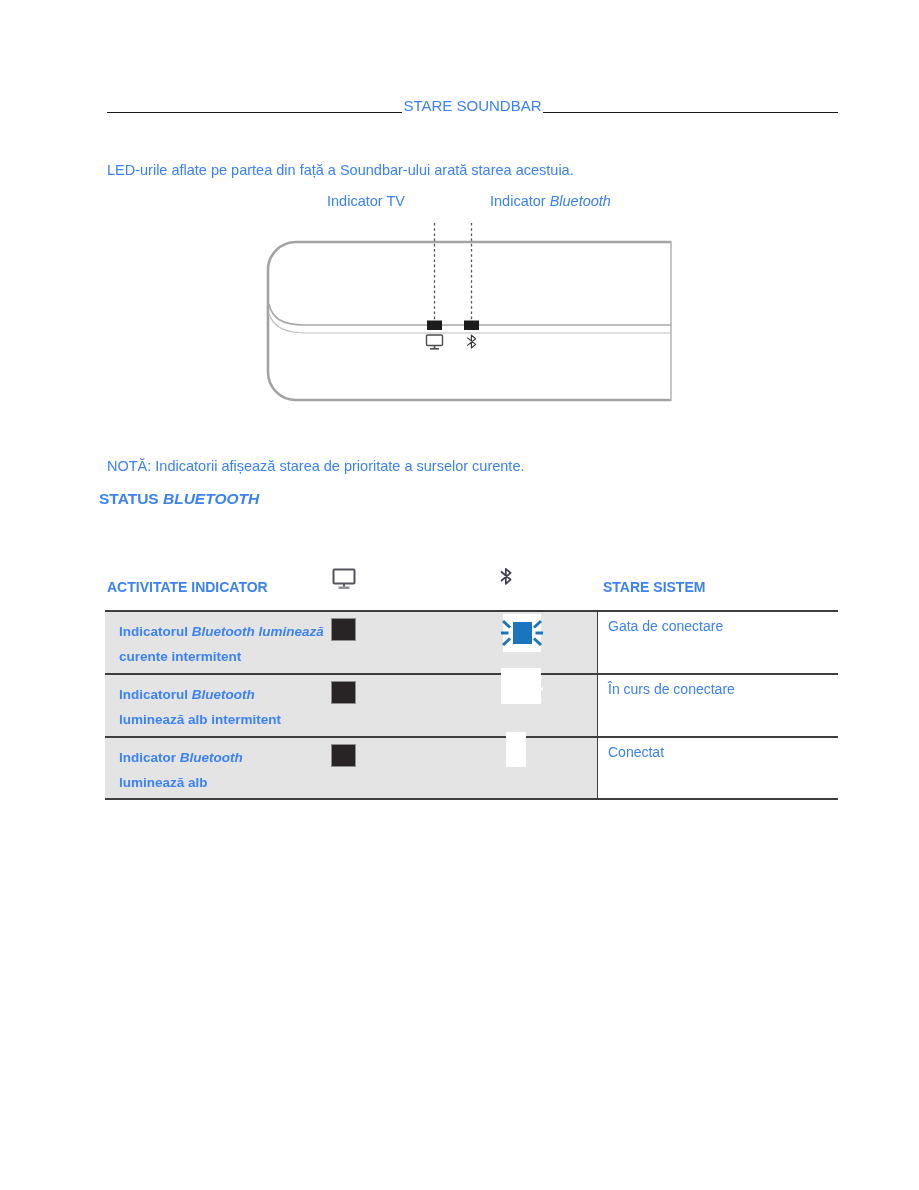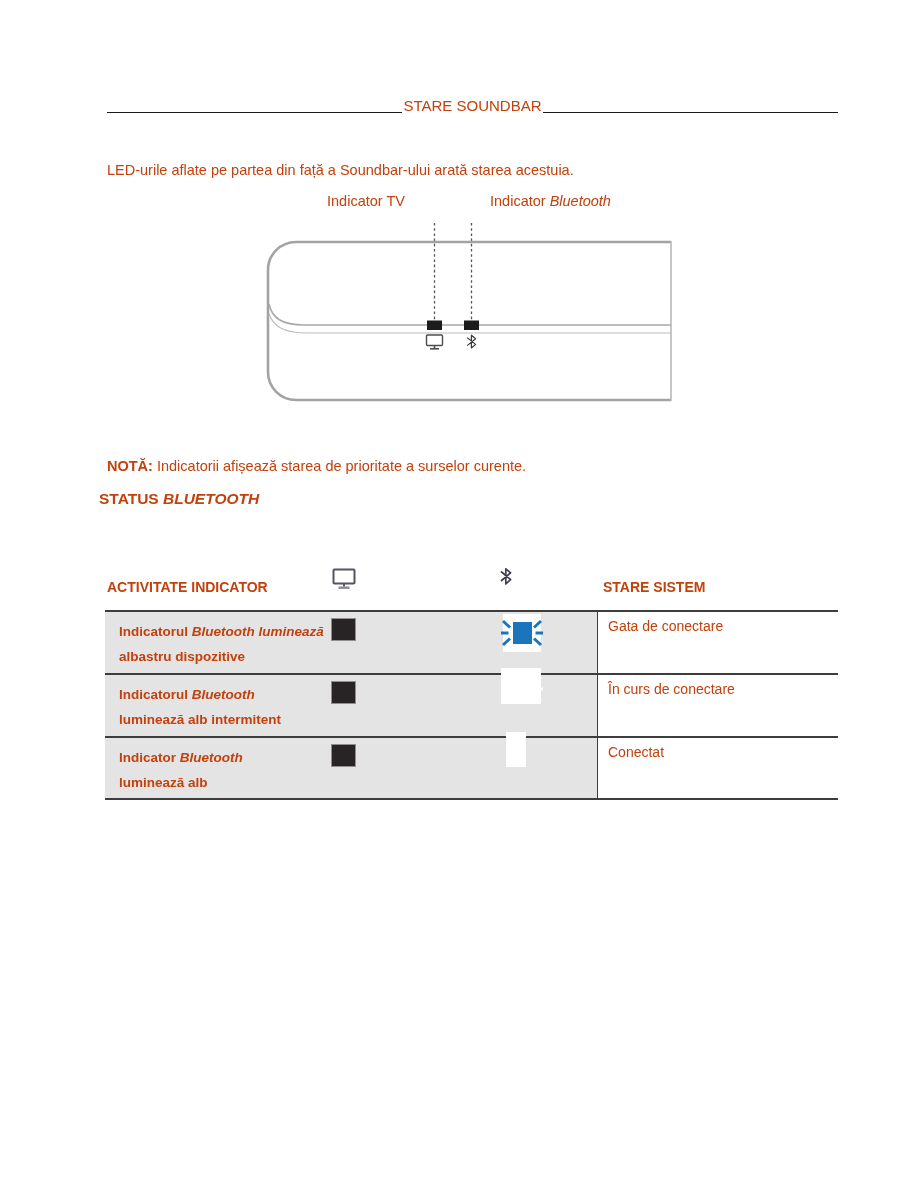--- a/index.html
+++ b/index.html
@@ -1,31 +1,31 @@
 <!DOCTYPE html>
 <html style="--accent_blue: #1B75BC; --cell_gray: #E5E4E4; --outline_gray: #A6A6A6; --led_black: #282325;"><head>
 <meta charset="utf-8">
 <style>
   html,body{margin:0;padding:0;background:#888;}
   .page{
     position:relative;width:919px;height:1190px;background:#ffffff;
-    font-family:"Liberation Sans",sans-serif;color:#c2410c;overflow:hidden;
+    font-family:"Liberation Sans",sans-serif;color:#3b82f6;overflow:hidden;
     margin:0 auto;
   }
   
   .hdr{position:absolute;top:96px;left:107px;width:731px;height:18px;display:flex;align-items:flex-end;}
   .hline{flex:1;border-bottom:1.4px solid #1b1b1b;height:100%;box-sizing:border-box;margin-bottom:1px;}
   .hdr .title{font-size:15px;line-height:17px;padding:0 1px;white-space:nowrap;}
   .para{position:absolute;left:107px;font-size:14.5px;line-height:18px;white-space:nowrap;text-align:center;}
   .intro{top:161px;}
   .dlabel{position:absolute;top:193px;font-size:14.5px;white-space:nowrap;}
   .dlabel.tv{left:327px;}
   .dlabel.bt{left:490px;}
   .ital{font-style:italic;}
-  .bold{font-weight:bold;}
+  .bold{font-weight:normal;}
   .diagram-svg{position:absolute;left:0;top:218px;}
   .note{top:457px;}
   .section-title{position:absolute;left:99px;top:490px;font-size:15.5px;font-weight:bold;white-space:nowrap;}
   .desc{top:526px;}
   
   .th-activity{position:absolute;left:107px;top:579px;font-size:14px;font-weight:bold;white-space:nowrap;}
   .th-state{position:absolute;left:603px;top:579px;font-size:14px;font-weight:bold;white-space:nowrap;}
   .th-tv-icon{position:absolute;left:332px;top:568px;}
   .th-bt-icon{position:absolute;left:498px;top:565px;}
   
@@ -104,21 +104,21 @@
   <div class="tbl">
     <div class="graybg"></div>
     <div class="hb" style="top:0;"></div>
     <div class="hb" style="top:63px;"></div>
     <div class="hb" style="top:126px;"></div>
     <div class="hb" style="top:188px;"></div>
     <div class="vb"></div>
 
     <div class="trow" style="top:2px;">
       <div class="line1"><span>Indicatorul </span><span class="ital">Bluetooth luminează</span></div>
-      <div class="line2">albastru dispozitive</div>
+      <div class="line2">curente intermitent</div>
       <div class="led-black"></div>
       <div class="patch" style="left:398px;top:2px;width:38px;height:38px;"></div>
       <svg class="blink blue" style="left:394px;top:1px;" width="46" height="40" viewBox="0 0 46 40">
         <rect x="14" y="9" width="19" height="22"></rect>
         <line x1="2" y1="20" x2="9.5" y2="20"></line>
           <line x1="4" y1="8" x2="11" y2="14.5"></line>
           <line x1="4" y1="32" x2="11" y2="25.5"></line>
         <line x1="44" y1="20" x2="36.5" y2="20"></line>
           <line x1="42" y1="8" x2="35" y2="14.5"></line>
           <line x1="42" y1="32" x2="35" y2="25.5"></line>

